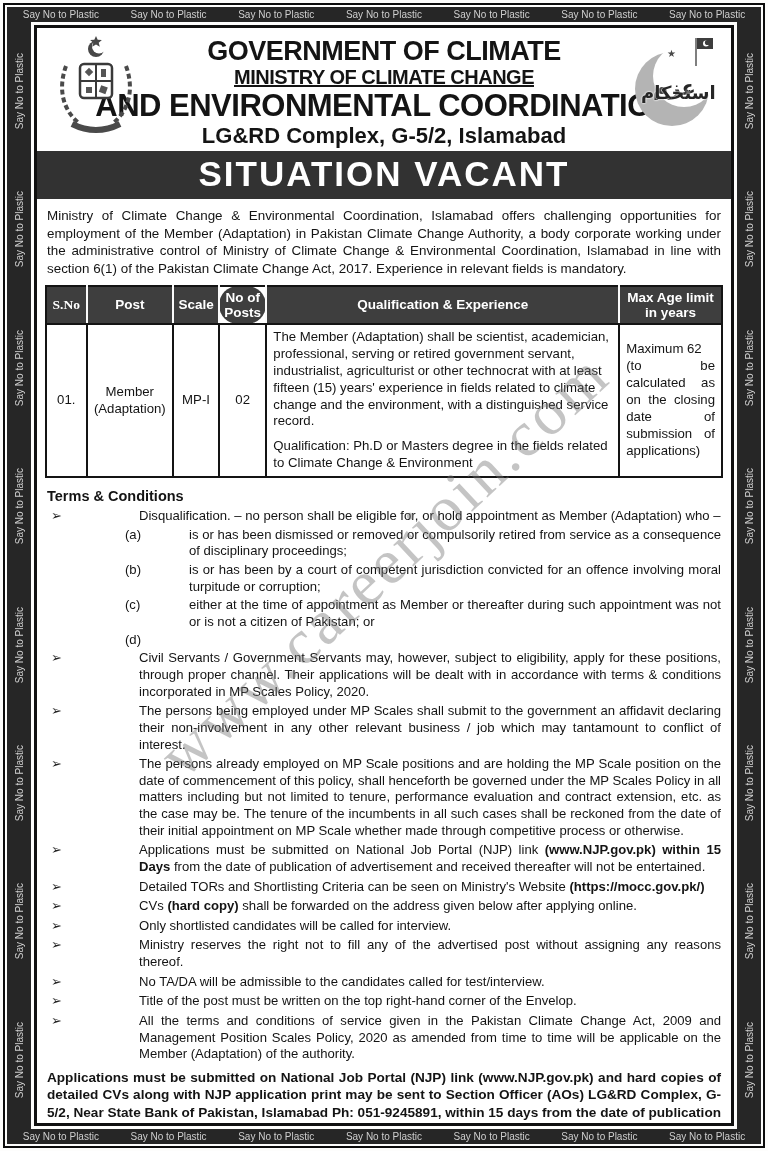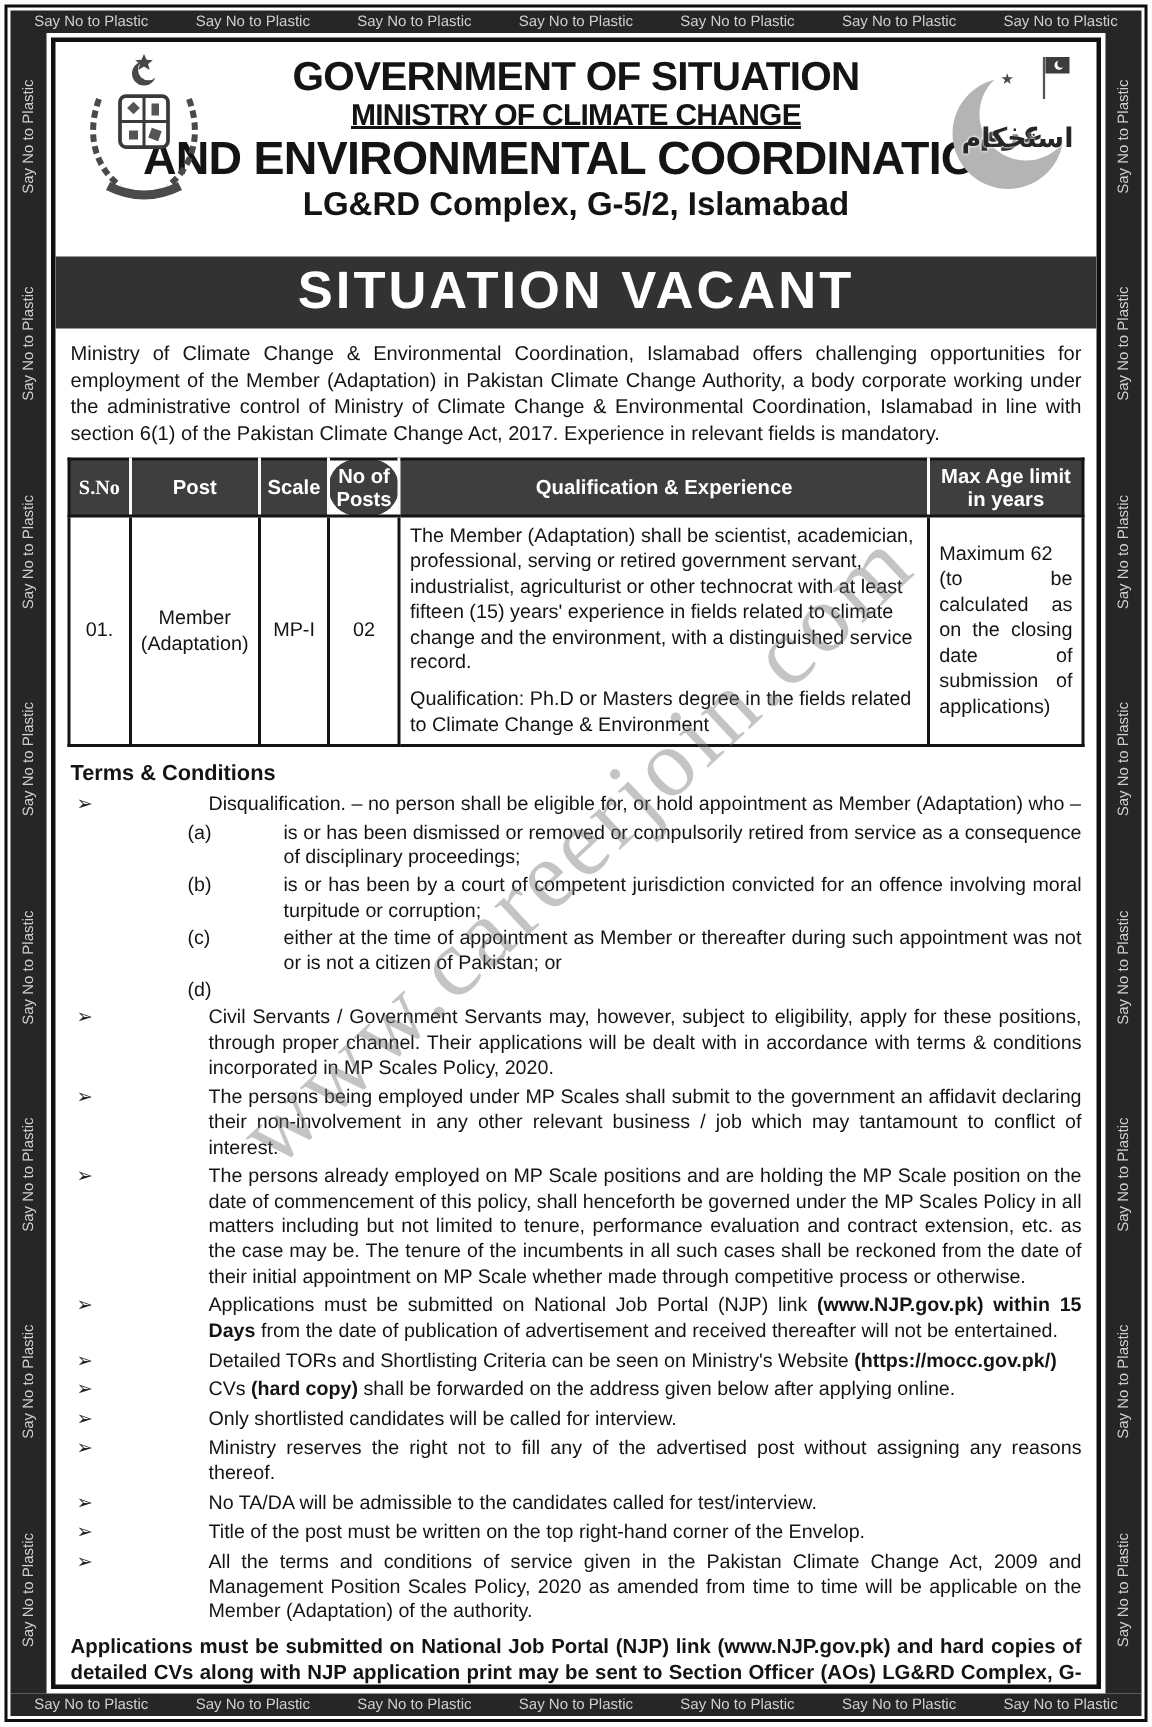--- a/index.html
+++ b/index.html
@@ -32,21 +32,21 @@
   .urdu1 { position:absolute; left:24px; top:40px; z-index:2; font-size:21px; font-weight:bold; color:#262626; text-shadow:0 0 2px #fff,0 0 2px #fff; }
   .urdu2 { position:absolute; left:12px; top:46px; z-index:2; font-size:18px; font-weight:bold; color:#262626; text-shadow:0 0 2px #fff,0 0 2px #fff; }
 
   .titles { text-align:center; line-height:1.12; }
   .t1 { font-size:27px; font-weight:bold; letter-spacing:-0.5px; }
   .t2 { font-size:20px; font-weight:bold; letter-spacing:-0.5px;text-decoration:underline; }
   .t3 { font-size:31px; font-weight:bold; letter-spacing:-0.5px; }
   .t4 { font-size:22px; font-weight:bold; margin-top:1px; }
 
   .banner { background:#323232; color:#fff; text-align:center; font-size:35px; font-weight:bold;
-    letter-spacing:2px; padding:3px 0 5px; margin-top:20px; }
+    letter-spacing:2px; padding:3px 0 5px; margin-top:0; }
 
   .intro { padding:8px 10px 5px; font-size:13.4px; line-height:1.32; text-align:justify; }
 
   .vacancy-table { width:calc(100% - 16px); margin:2px 8px 4px; border-collapse:collapse; }
   .vacancy-table th { background:#3e3e3e; color:#fff; font-size:13.5px; font-weight:bold;
     border:2px solid #fafafa; border-top:2px solid #141414; border-bottom:2px solid #141414;
     padding:3px 2px; line-height:1.12; text-align:center; }
   .vacancy-table th:first-child { border-left:2px solid #141414; }
   .vacancy-table th:last-child { border-right:2px solid #141414; }
   .vacancy-table td { border:2px solid #141414; font-size:13.2px; padding:4px 6px; vertical-align:middle; line-height:1.28; }
@@ -139,21 +139,21 @@
               <line x1="3" y1="2" x2="3" y2="30" stroke="#555" stroke-width="1.5"></line>
               <rect x="4" y="2" width="16" height="11" fill="#3d3d3d"></rect>
               <circle cx="13" cy="7.5" r="3" fill="#fff"></circle>
               <circle cx="14.5" cy="6.5" r="2.6" fill="#3d3d3d"></circle>
             </svg>
             <div class="urdu1">عزم</div>
             <div class="urdu2">استحکام</div>
           </div>
 
           <div class="titles">
-            <div class="t1">GOVERNMENT OF SITUATION</div>
+            <div class="t1">GOVERNMENT OF CLIMATE</div>
             <div class="t2">MINISTRY OF CLIMATE CHANGE</div>
             <div class="t3">AND ENVIRONMENTAL COORDINATION</div>
             <div class="t4">LG&amp;RD Complex, G-5/2, Islamabad</div>
           </div>
         </div>
 
         <div class="banner">SITUATION VACANT</div>
 
         <p class="intro">Ministry of Climate Change &amp; Environmental Coordination, Islamabad offers challenging opportunities for employment of the Member (Adaptation) in Pakistan Climate Change Authority, a body corporate working under the administrative control of Ministry of Climate Change &amp; Environmental Coordination, Islamabad in line with section 6(1) of the Pakistan Climate Change Act, 2017. Experience in relevant fields is mandatory.</p>
 

